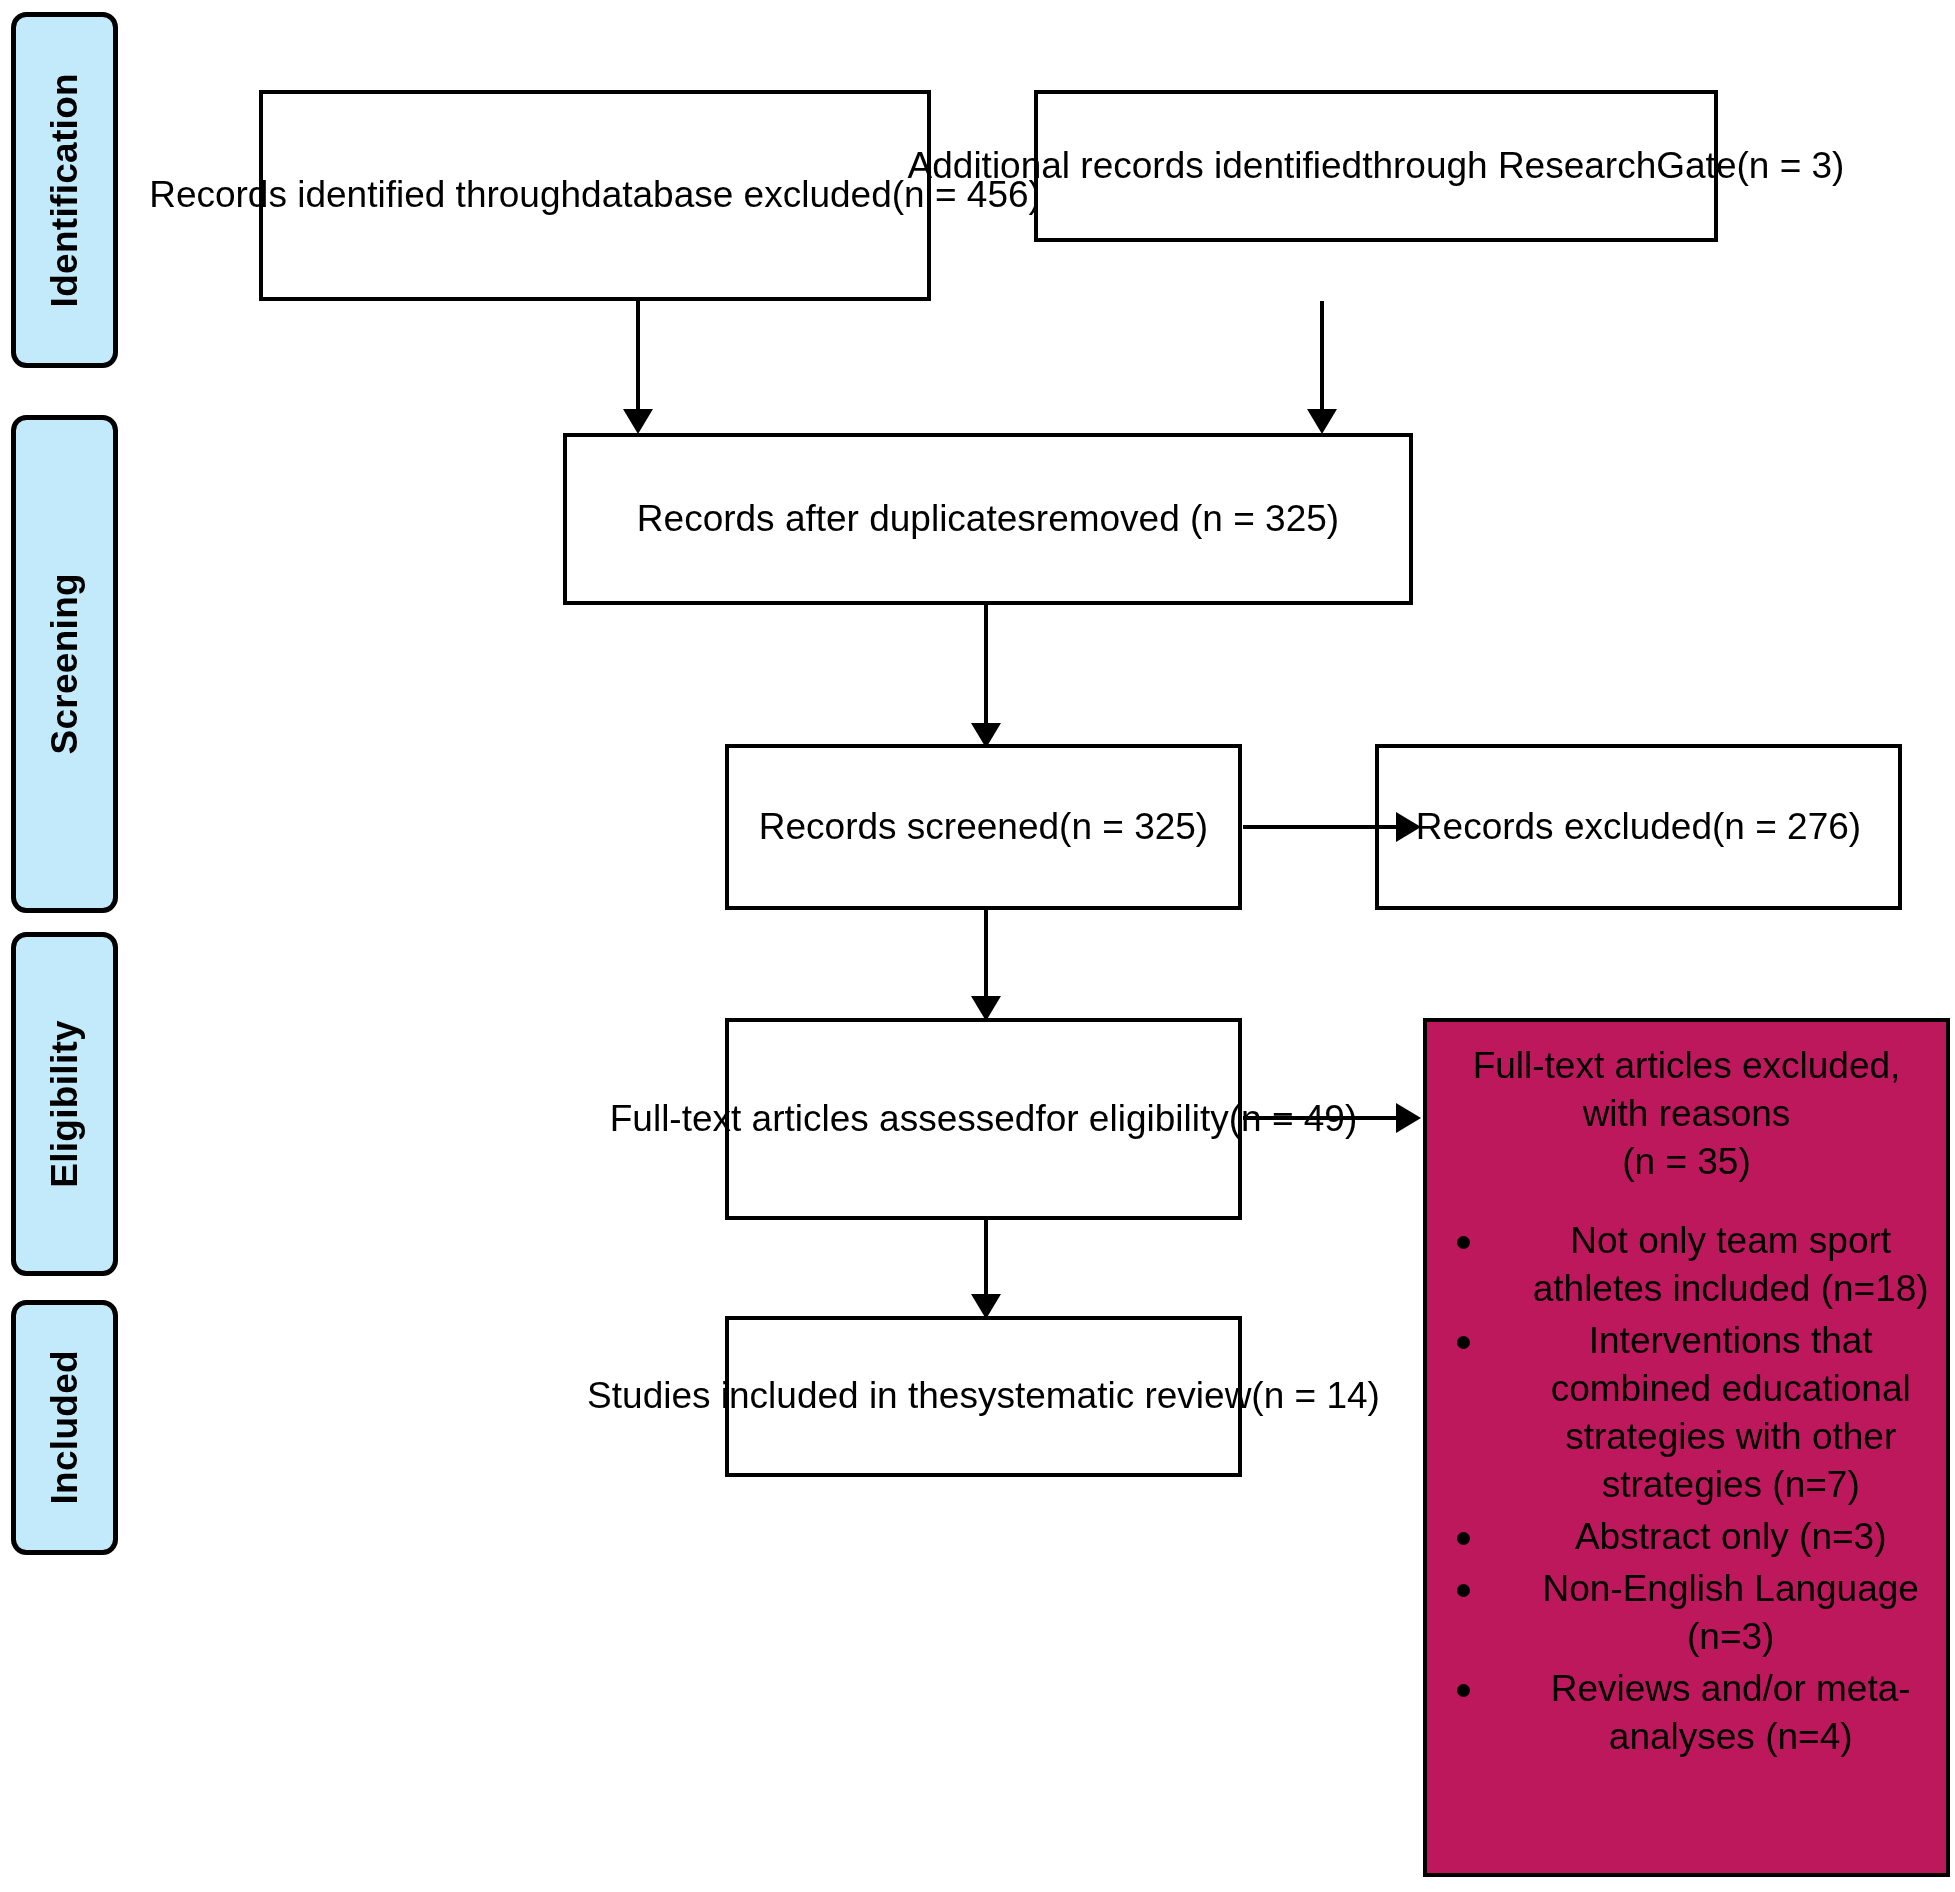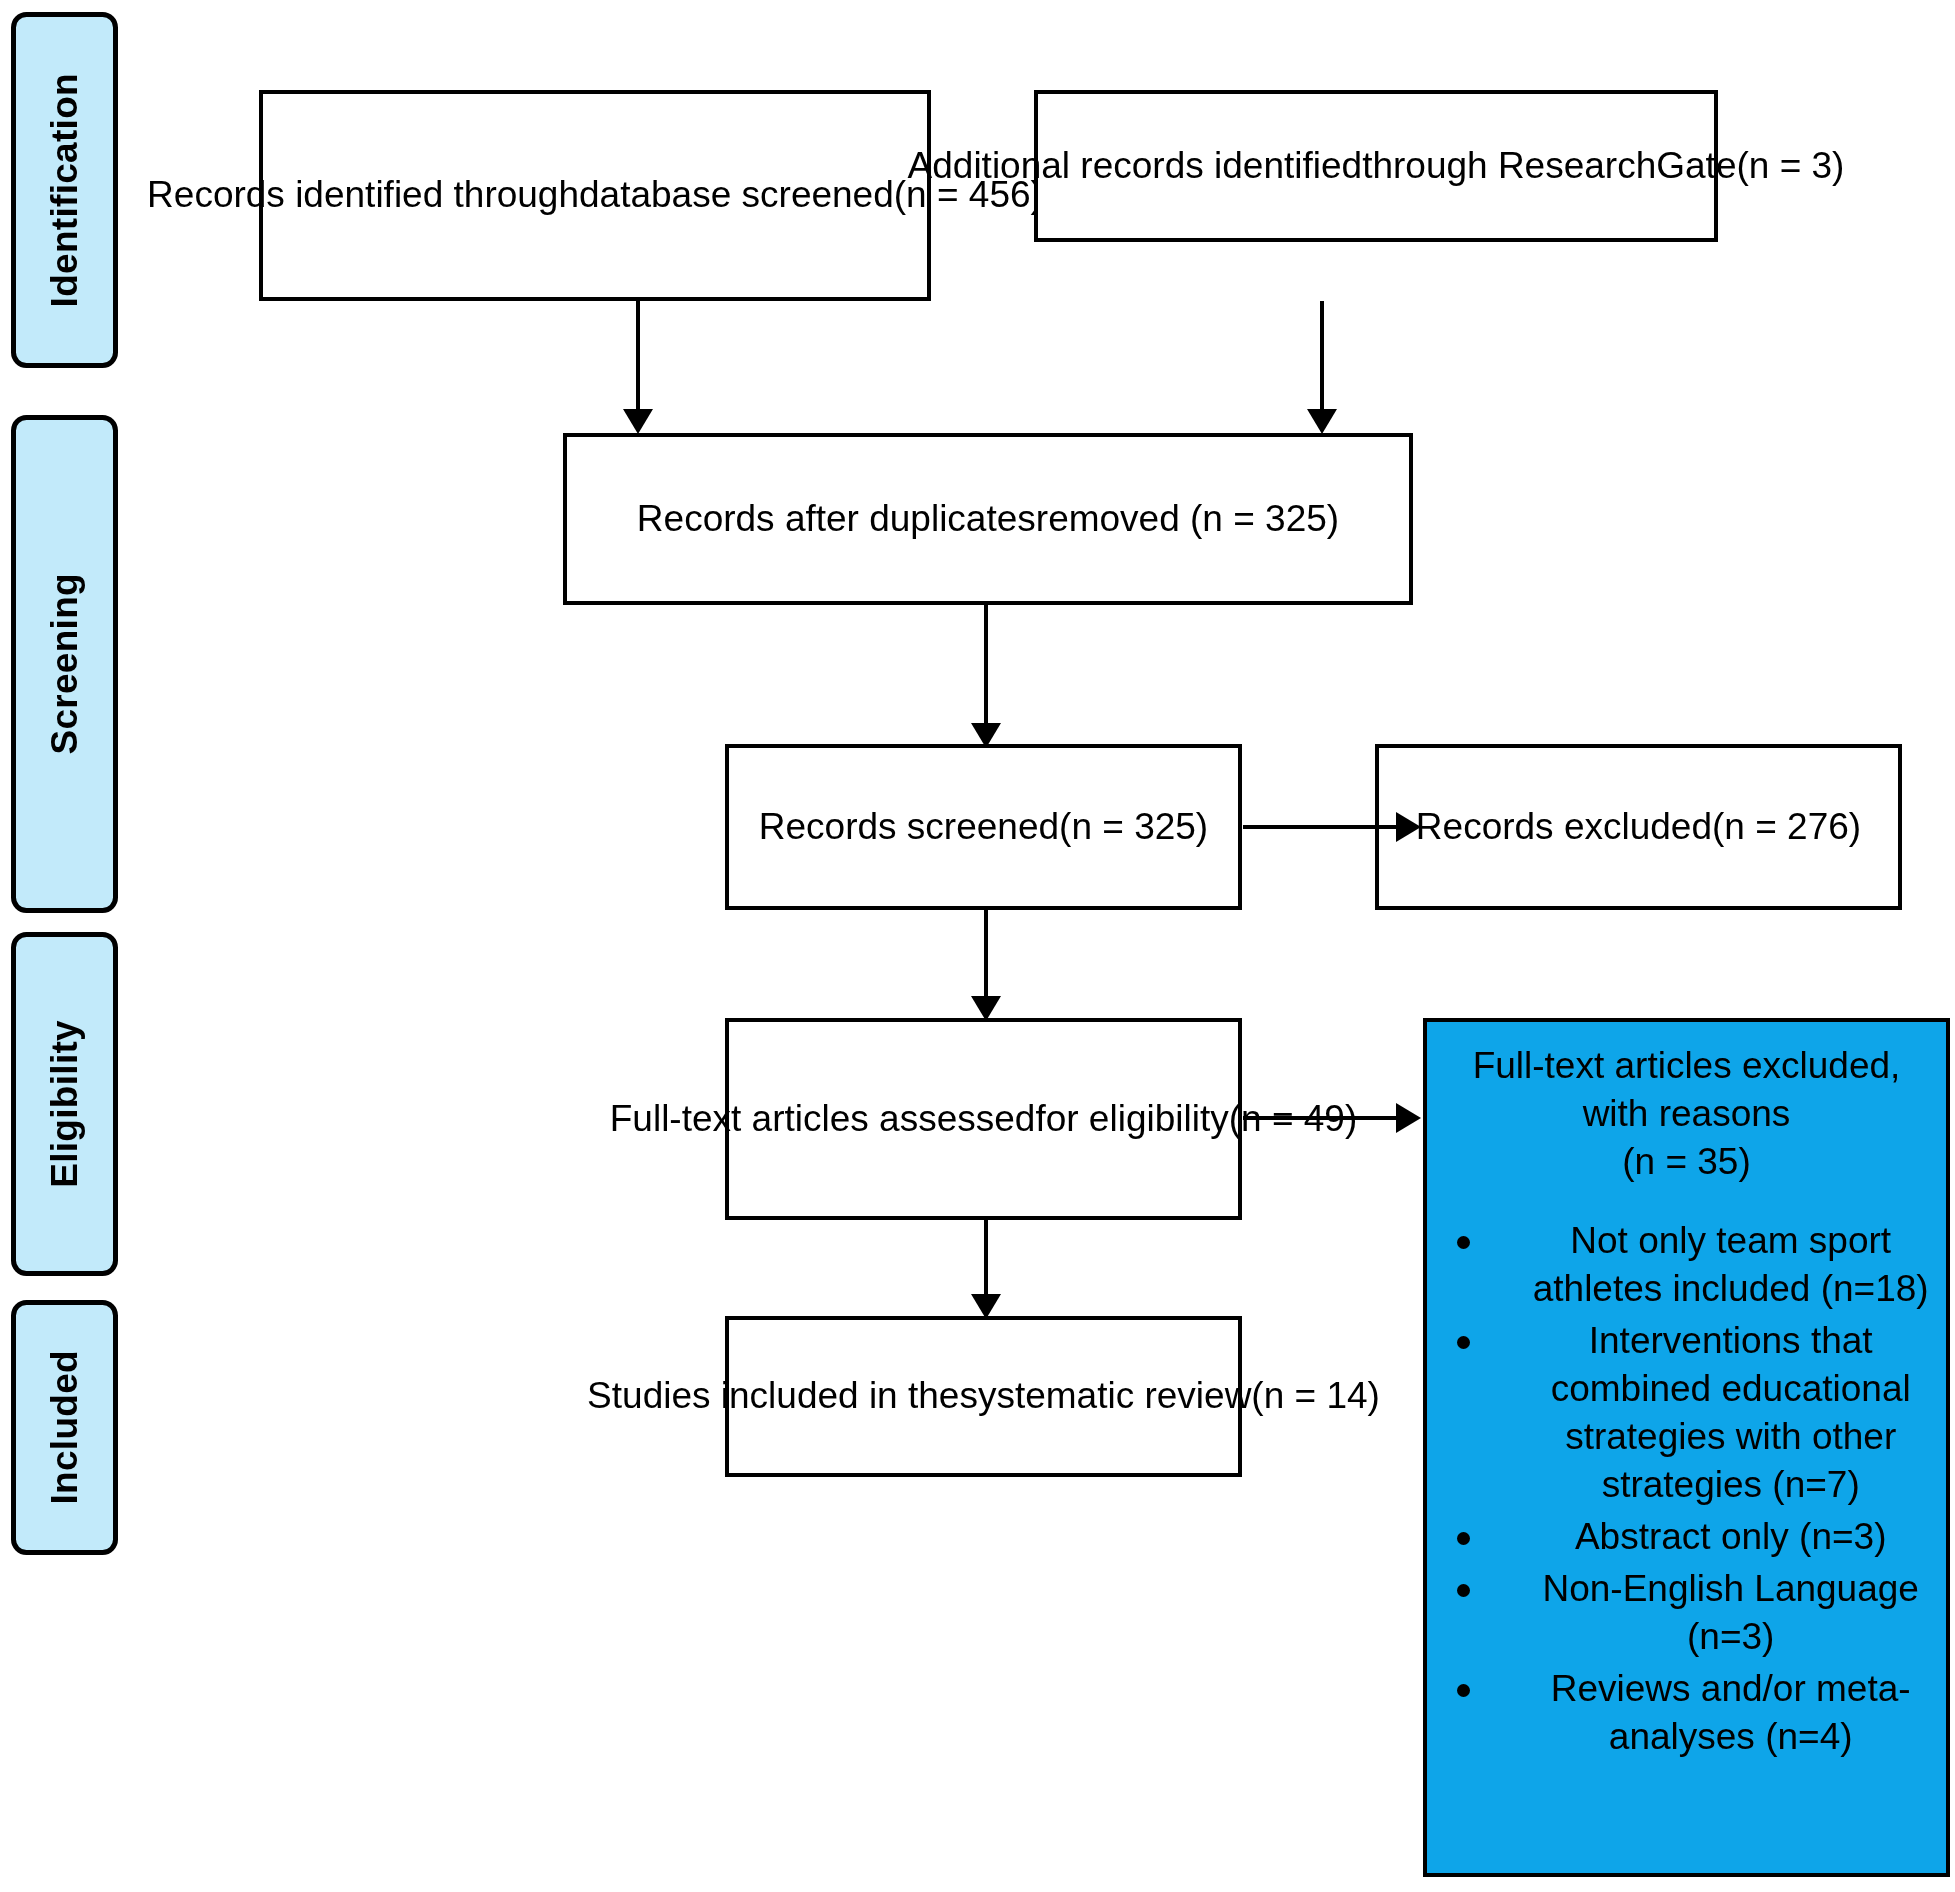--- a/index.html
+++ b/index.html
@@ -56,21 +56,21 @@
     font-size: 37px;
     line-height: 1.30;
     color: #000000;
     text-align: center;
     white-space: nowrap;
   }
 
   
   .reasons-box {
     position: absolute;
-    background: #0ea5e9;
+    background: #be185d;
     border: 4.2px solid #000000;
     box-sizing: border-box;
     display: flex;
     flex-direction: column;
     align-items: stretch;
     justify-content: flex-start;
     padding: 20px 12px 12px 12px;
   }
   .reasons-head {
     text-align: center;
@@ -154,21 +154,21 @@
   <div class="stage-label" style="left:10.7px; top:932px; width:107px; height:344px;">
     <span>Eligibility</span>
   </div>
 
   <div class="stage-label" style="left:10.7px; top:1300px; width:107px; height:255px;">
     <span>Included</span>
   </div>
 
   <div class="flow-box" style="left:259px; top:90px; width:672px; height:211px;">
     <div class="line">Records identified through</div>
-    <div class="line">database screened</div>
+    <div class="line">database excluded</div>
     <div class="line">(n = 456)</div>
   </div>
 
   <div class="flow-box" style="left:1034px; top:90px; width:684px; height:152px;">
     <div class="line">Additional records identified</div>
     <div class="line">through ResearchGate</div>
     <div class="line">(n = 3)</div>
   </div>
 
   <div class="vline" style="left:636px; top:301px; height:119px;"></div>

